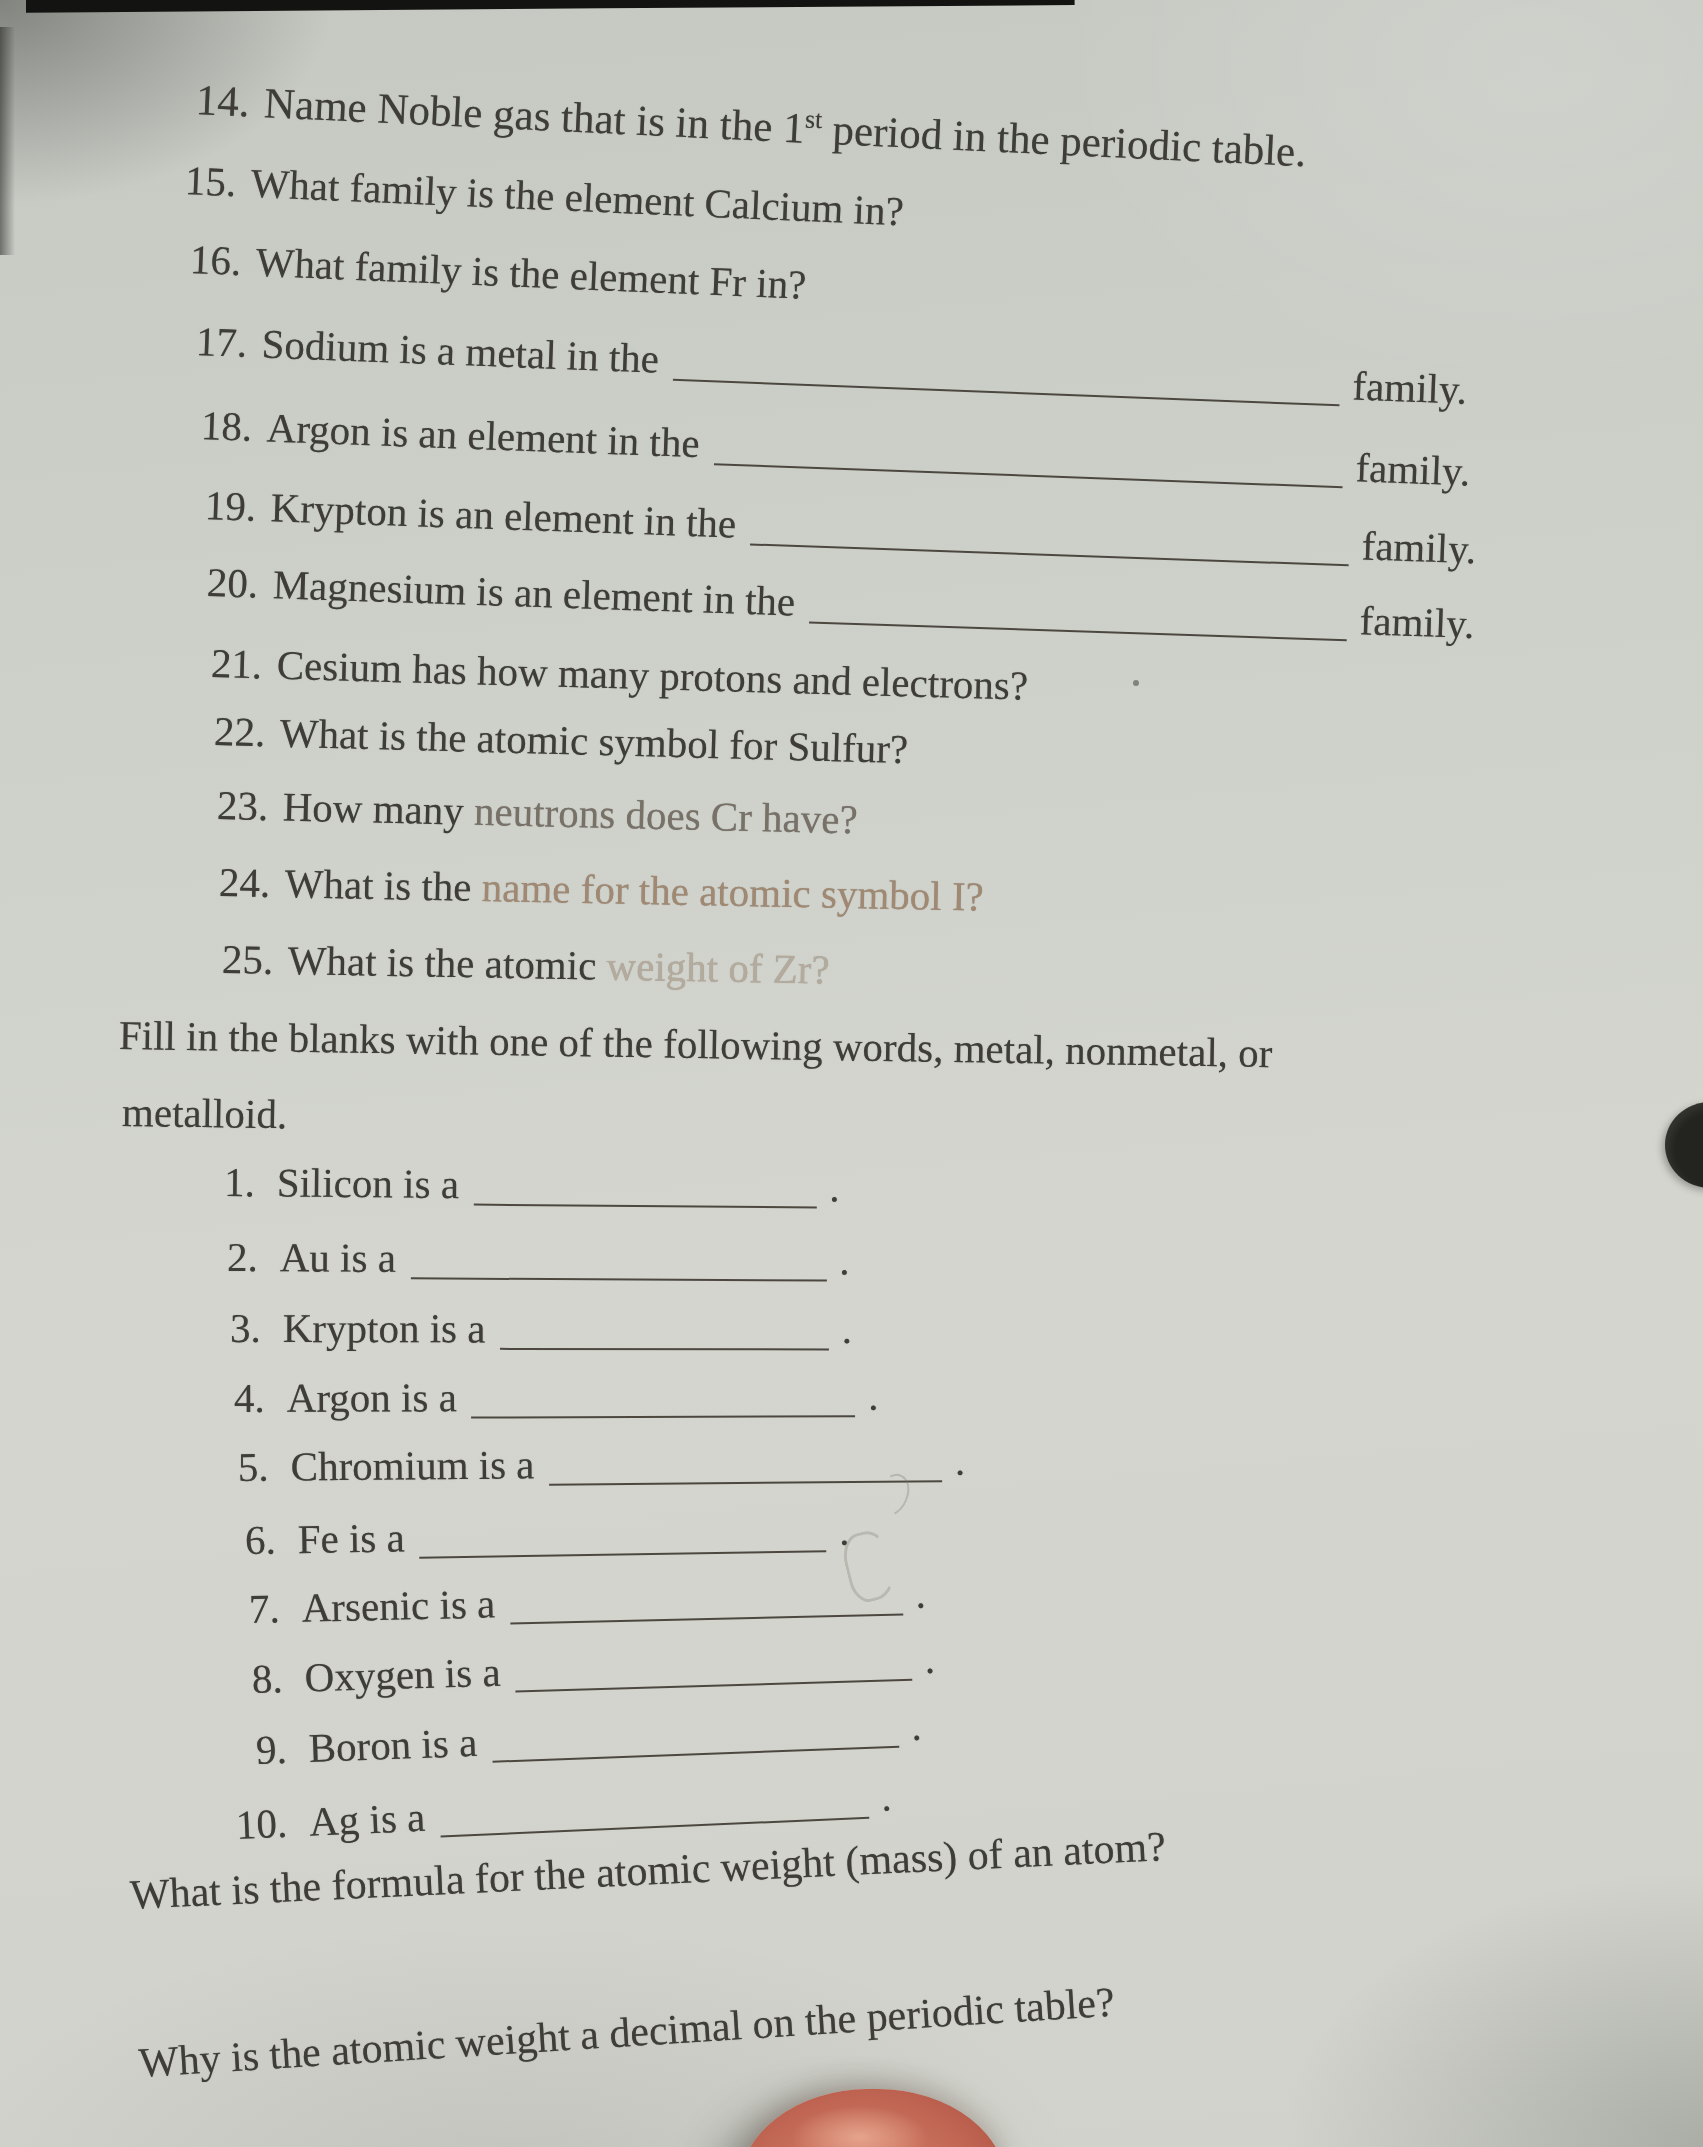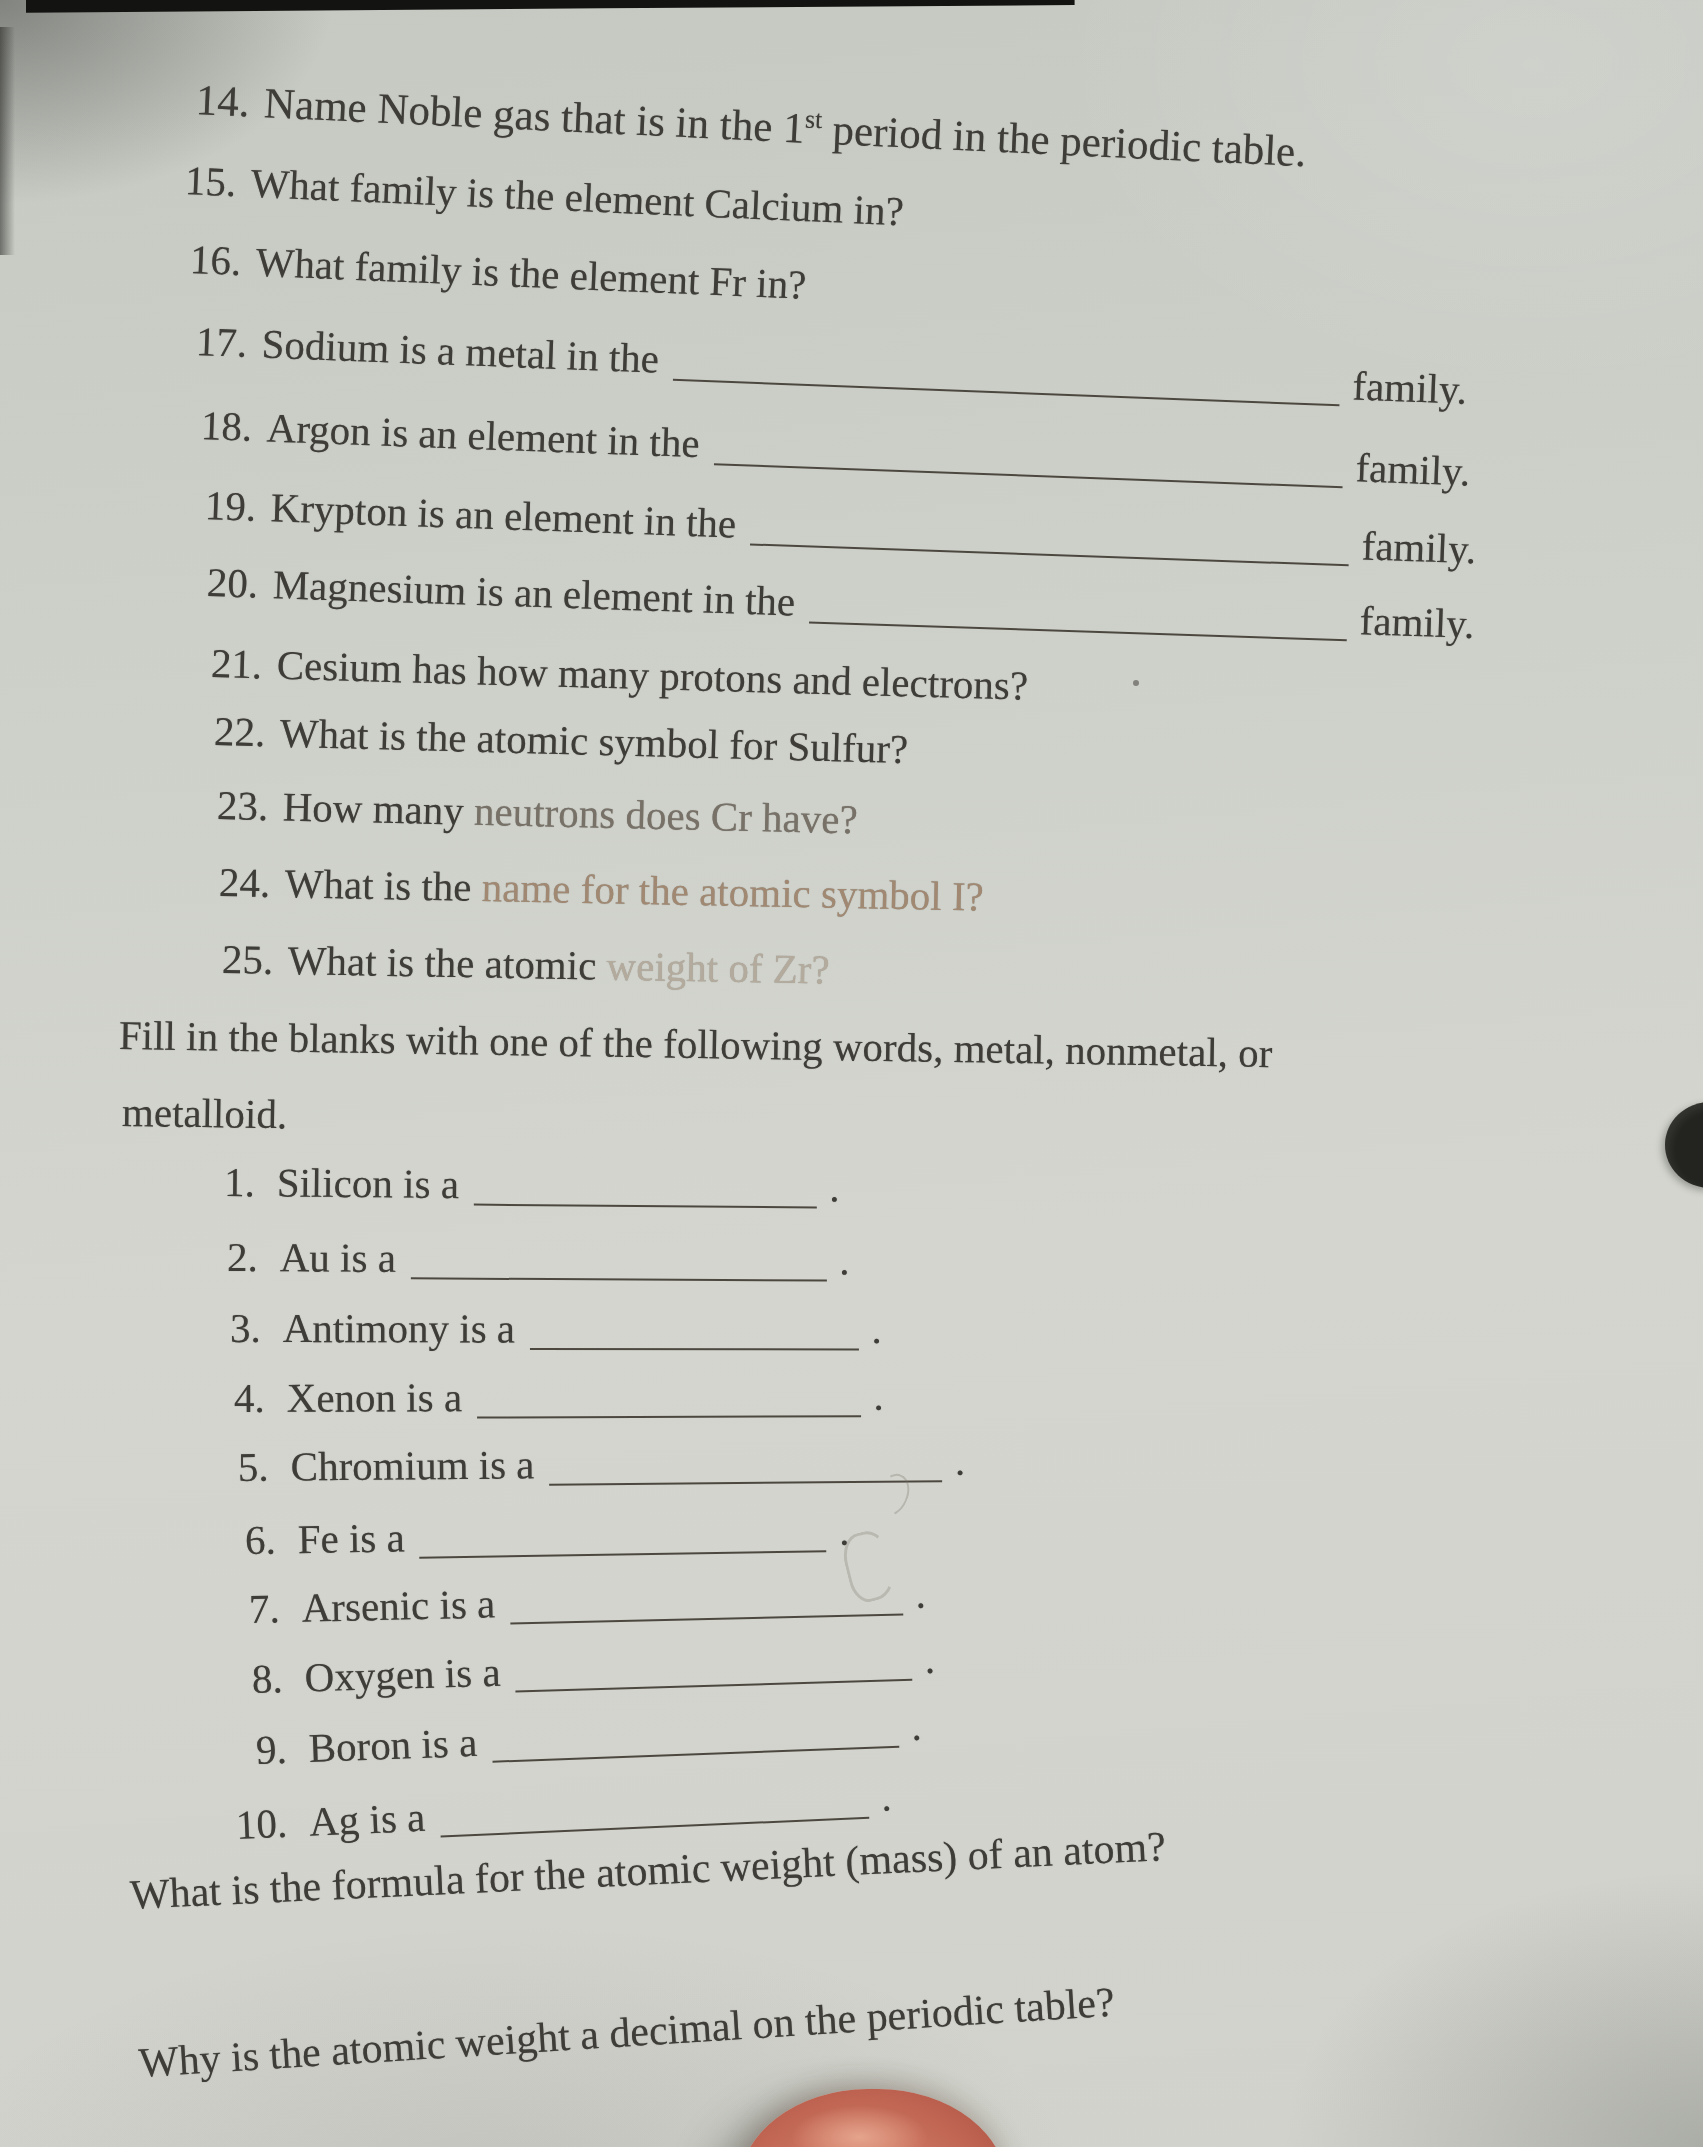--- a/index.html
+++ b/index.html
@@ -154,28 +154,28 @@
 
   <div class="line item" style="left:227px;top:1234px;--r:0.3deg;">
     <span class="num">2.</span>
       <span>Au is a</span>
       <span class="blank" style="width:416px;"></span>
       <span class="period">.</span>
   </div>
 
   <div class="line item" style="left:230px;top:1305px;--r:0.1deg;">
     <span class="num">3.</span>
-      <span>Antimony is a</span>
+      <span>Krypton is a</span>
       <span class="blank" style="width:329px;"></span>
       <span class="period">.</span>
   </div>
 
   <div class="line item" style="left:234px;top:1375px;--r:-0.2deg;">
     <span class="num">4.</span>
-      <span>Xenon is a</span>
+      <span>Argon is a</span>
       <span class="blank" style="width:384px;"></span>
       <span class="period">.</span>
   </div>
 
   <div class="line item" style="left:238px;top:1444px;--r:-0.5deg;">
     <span class="num">5.</span>
       <span>Chromium is a</span>
       <span class="blank" style="width:393px;"></span>
       <span class="period">.</span>
   </div>

